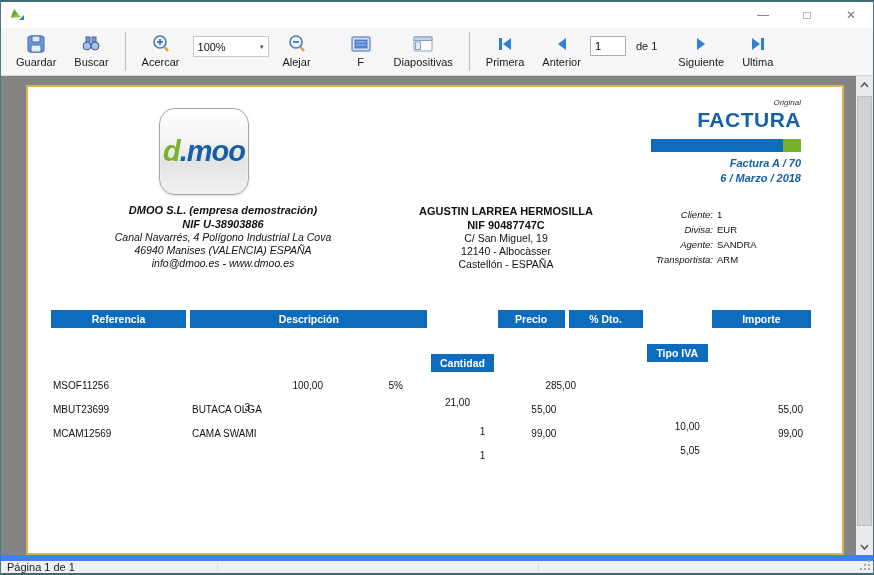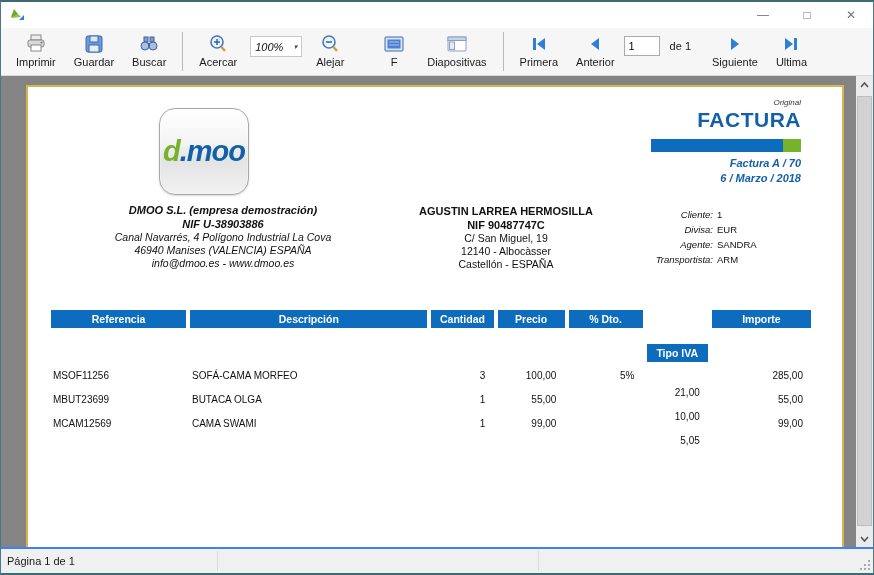--- a/index.html
+++ b/index.html
@@ -18,23 +18,23 @@
              color:#777; font-size:12px; cursor:default; }
   
   .toolbar { height:48px; background:#f6f6f6; border-bottom:1px solid #d9d9d9;
              display:flex; align-items:stretch; padding-left:6px; flex:0 0 auto; }
   .tb-btn { display:flex; flex-direction:column; align-items:center; justify-content:flex-start;
             padding:5px 9px 2px; min-width:48px; }
   .tb-btn .ic { height:21px; display:flex; align-items:center; justify-content:center; }
   .tb-btn .lb { font-size:11px; color:#1a1a1a; margin-top:2px; white-space:nowrap; }
   .tb-sep { width:1px; background:#b9b9b9; margin:4px 7px; }
   .zoom-combo { align-self:flex-start; margin-top:8px; margin-left:4px; margin-right:4px;
-                background:#fff; border:1px solid #c9c9c9; height:21px; width:52px;
+                background:#fff; border:1px solid #c9c9c9; height:21px; width:76px;
                 display:flex; align-items:center; justify-content:space-between;
-                padding:0 4px; font-size:11px; color:#111;font-style:italic; }
+                padding:0 4px; font-size:11px; color:#111; }
   .zoom-caret { font-size:7px; color:#444; }
   .page-group { align-self:flex-start; margin-top:8px; display:flex; align-items:center; }
   .page-input { width:36px; height:20px; border:1px solid #ababab; font-size:11px;
                 padding:0 4px; font-family:"Liberation Sans", sans-serif; }
   .page-total { font-size:11px; color:#1a1a1a; margin:0 12px 0 10px; }
   .gap-lg { margin-left:16px; }
   
   .preview { position:relative; flex:1; background:#848484; overflow:hidden; }
   .page { position:absolute; left:25px; top:9px; width:818px; height:470px;
           background:#fff; border:2px solid #d8b34e; }
@@ -66,32 +66,32 @@
   .info-row { display:flex; line-height:15px; }
   .info-label { width:130px; text-align:right; font-style:italic; }
   .info-value { margin-left:4px; }
   
   .inv-table { position:absolute; left:23px; top:223px; width:760px; }
   .t-head { display:flex; }
   .th { background:#0d6cbd; color:#fff; font-size:10.5px; font-weight:bold; height:18px;
         display:flex; align-items:center; justify-content:center; margin-right:4px; }
   .t-row { display:flex; height:22px; align-items:center; margin-top:2px; }
   .td { font-size:10px; color:#111; margin-right:4px; }
-  .cw0{width:139px;} .cw1{width:244px;} .cw2{width:64px;} .cw3{width:69px;}
+  .cw0{width:139px;} .cw1{width:244px;} .cw2{width:64px;margin-top:44px;} .cw3{width:69px;}
   .cw4{width:76px;} .cw5{width:63px;margin-top:34px;} .cw6{width:102px; margin-right:0 !important;}
   .al{text-align:left; padding-left:2px;} .ar{text-align:right; padding-right:8px;}
   
   .vscroll { position:absolute; right:0; top:0; width:17px; height:100%; background:#ebebeb; }
   .vs-btn { position:absolute; left:0; width:17px; height:17px; background:#ebebeb;
             display:flex; align-items:center; justify-content:center; color:#555; }
   .vs-up { top:0; } .vs-down { bottom:0; }
   .vs-thumb { position:absolute; left:1px; top:20px; width:15px; height:430px;
               background:#d2d2d2; border:1px solid #bdbdbd; }
   
-  .statusbar { height:26px; background:#f0f0f0; border-top:2px solid #3b82f6;
+  .statusbar { height:18px; background:#f0f0f0; border-top:6px solid #3b82f6;
                display:flex; align-items:center; font-size:11px; color:#1a1a1a;
                position:relative; flex:0 0 auto; }
   .status-text { margin-left:6px; }
   .sb-sep1 { position:absolute; left:216px; top:2px; bottom:2px; width:1px; background:#dcdcdc; }
   .sb-sep2 { position:absolute; left:537px; top:2px; bottom:2px; width:1px; background:#dcdcdc; }
   .sb-grip { position:absolute; right:2px; bottom:2px; width:13px; height:13px;
              background:
                radial-gradient(circle at 11px 11px, #a9a9a9 1.2px, transparent 1.5px),
                radial-gradient(circle at 7px 11px, #a9a9a9 1.2px, transparent 1.5px),
                radial-gradient(circle at 11px 7px, #a9a9a9 1.2px, transparent 1.5px),
@@ -113,31 +113,20 @@
     <div class="titlebar-title"></div>
     <div class="win-controls">
       <div class="win-btn">—</div>
       <div class="win-btn">□</div>
       <div class="win-btn">✕</div>
     </div>
   </div>
 
   <div class="toolbar">
 
-    <div class="tb-btn">
-      <span class="ic">
-        <svg width="22" height="20" viewBox="0 0 22 20">
-          <rect x="6" y="1" width="10" height="5" fill="#eee" stroke="#888"></rect>
-          <rect x="3" y="6" width="16" height="7" rx="2" fill="#d9d9d9" stroke="#888"></rect>
-          <rect x="6" y="11" width="10" height="6" fill="#fff" stroke="#888"></rect>
-          <circle cx="16.5" cy="8.5" r="1" fill="#777"></circle>
-        </svg>
-      </span>
-      <span class="lb">Imprimir</span>
-    </div>
 
     <div class="tb-btn">
       <span class="ic">
         <svg width="20" height="20" viewBox="0 0 20 20">
           <rect x="2" y="2" width="16" height="16" rx="2" fill="#6f9ada" stroke="#3c6ab0"></rect>
           <rect x="6" y="2" width="8" height="6" fill="#dce8f8" stroke="#3c6ab0"></rect>
           <rect x="5" y="11" width="10" height="7" fill="#e8eef8" stroke="#3c6ab0"></rect>
         </svg>
       </span>
       <span class="lb">Guardar</span>
@@ -312,21 +301,20 @@
           <div class="th cw0">Referencia</div>
           <div class="th cw1">Descripción</div>
           <div class="th cw2">Cantidad</div>
           <div class="th cw3">Precio</div>
           <div class="th cw4">% Dto.</div>
           <div class="th cw5">Tipo IVA</div>
           <div class="th cw6">Importe</div>
         </div>
         <div class="t-row">
           <div class="td cw0 al">MSOF11256</div>
-          <div class="td cw1 al">SOFÁ-CAMA MORFEO</div>
           <div class="td cw2 ar">3</div>
           <div class="td cw3 ar">100,00</div>
           <div class="td cw4 ar">5%</div>
           <div class="td cw5 ar">21,00</div>
           <div class="td cw6 ar">285,00</div>
         </div>
         <div class="t-row">
           <div class="td cw0 al">MBUT23699</div>
           <div class="td cw1 al">BUTACA OLGA</div>
           <div class="td cw2 ar">1</div>

